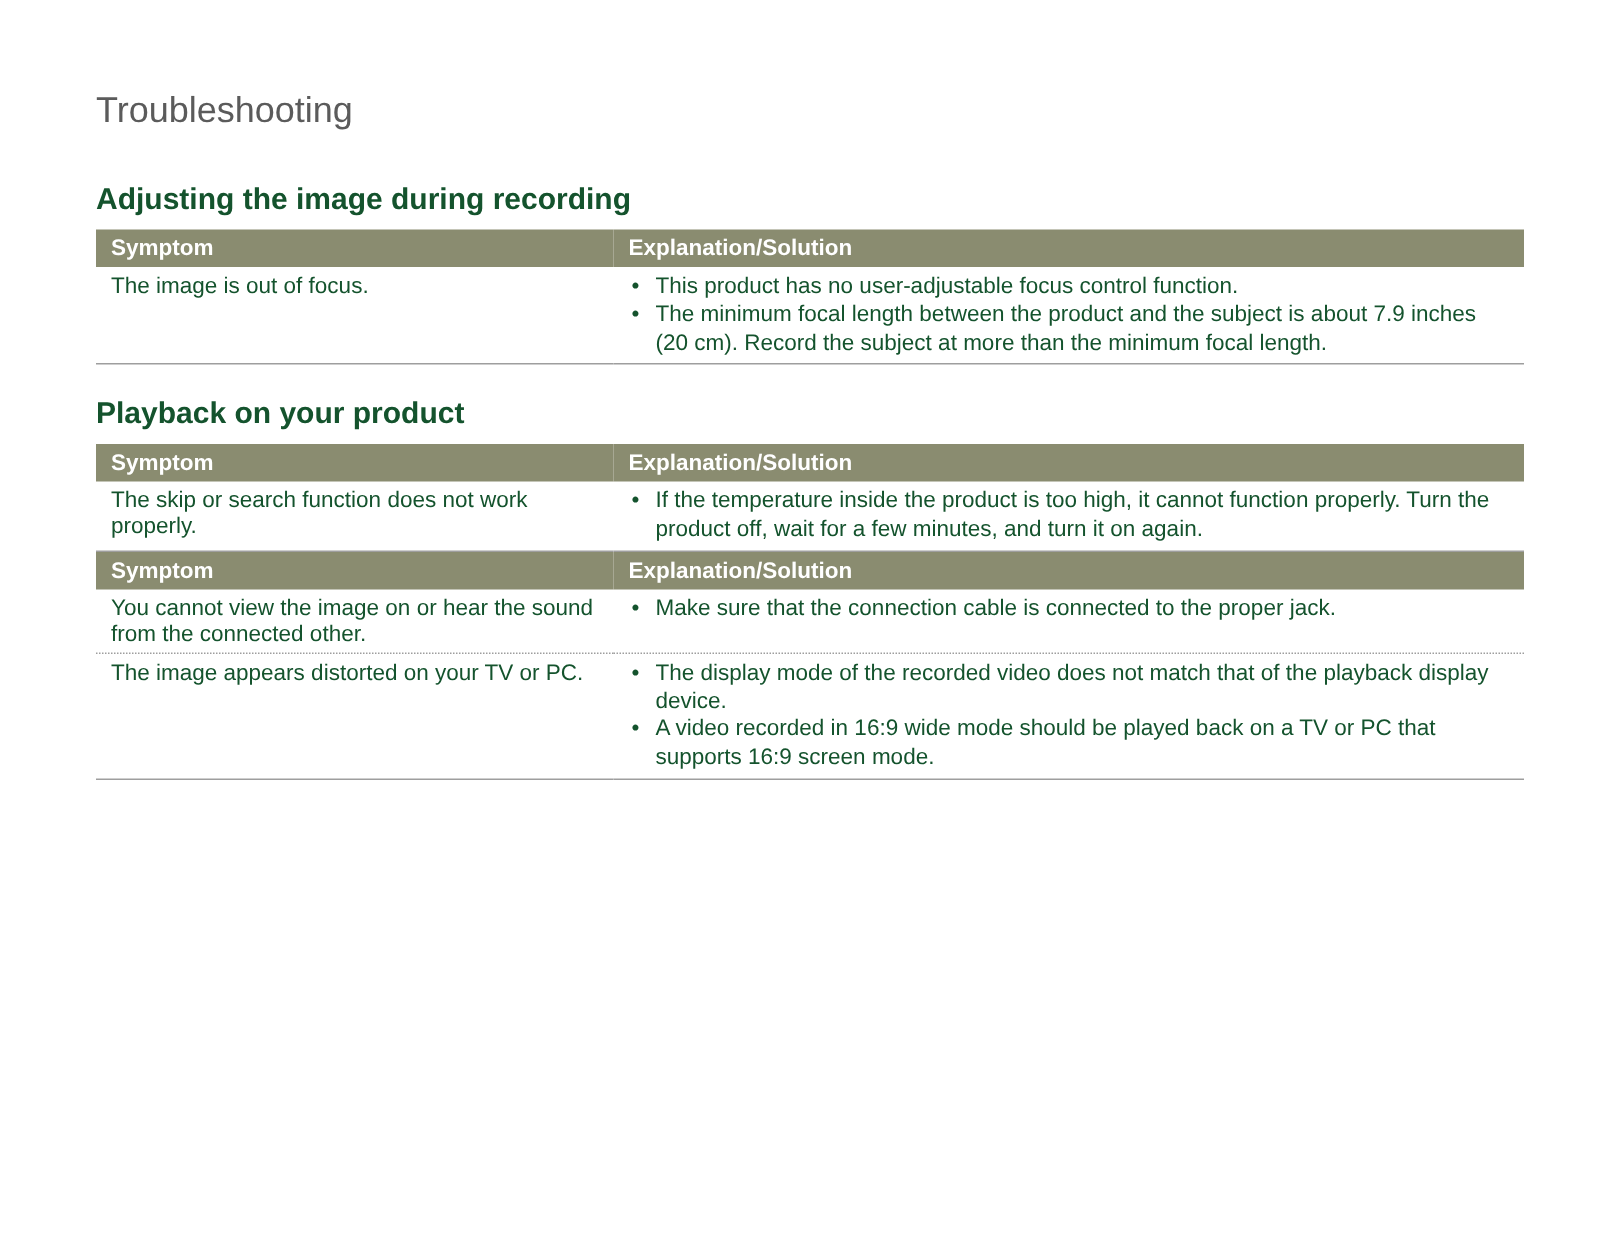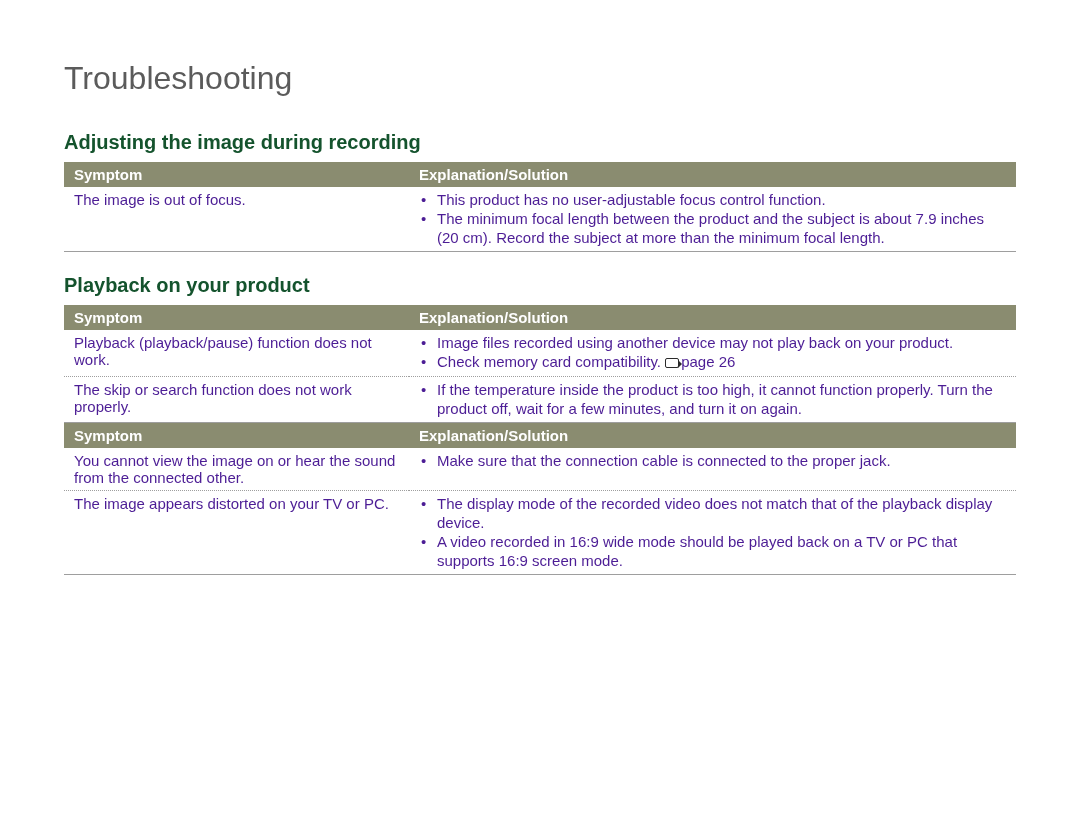--- a/index.html
+++ b/index.html
@@ -7,21 +7,21 @@
   body { font-family: Arial, Helvetica, sans-serif; color: #2b2b2b; }
 
   .page {
     width: 1080px;
     height: 825px;
     padding: 60px 64px 0 64px;
     position: relative;
   }
 
   .title {
-    font-size: 32px;
+    font-size: 24px;
     font-weight: 400;
     color: #5b5b5b;
     margin-bottom: 34px;
   }
 
   .section-heading {
     font-size: 20px;
     font-weight: 700;
     color: #14532d;
     margin-top: 22px;
@@ -41,21 +41,21 @@
     color: #fff;
     font-weight: 700;
     font-size: 15px;
     text-align: left;
     padding: 4px 10px;
     margin-top: 12px;
   }
 
   table.trouble tbody td {
     font-size: 15px;
-    color: #4c1d95;
+    color: #14532d;
     padding: 4px 10px;
     vertical-align: top;
     border-bottom: 1px dotted #9e9e9e;
   }
   table.trouble tbody tr:last-child td {
     border-bottom: 1px solid #9e9e9e;
   }
 
   ul.sol-list {
     list-style: none;
@@ -145,29 +145,20 @@
           <col class="sol">
         </colgroup>
         <thead>
           <tr>
             <th>Symptom</th>
             <th>Explanation/Solution</th>
           </tr>
         </thead>
         <tbody>
           <tr>
-            <td>Playback (playback/pause) function does not work.</td>
-            <td>
-              <ul class="sol-list">
-                <li>Image files recorded using another device may not play back on your product.</li>
-                <li>Check memory card compatibility. <span class="pageref-icon"></span><span>page 26</span></li>
-              </ul>
-            </td>
-          </tr>
-          <tr>
             <td>The skip or search function does not work properly.</td>
             <td>
               <ul class="sol-list">
                 <li>If the temperature inside the product is too high, it cannot function properly. Turn the product off, wait for a few minutes, and turn it on again.</li>
               </ul>
             </td>
           </tr>
         </tbody>
       </table>
       <table class="trouble">

